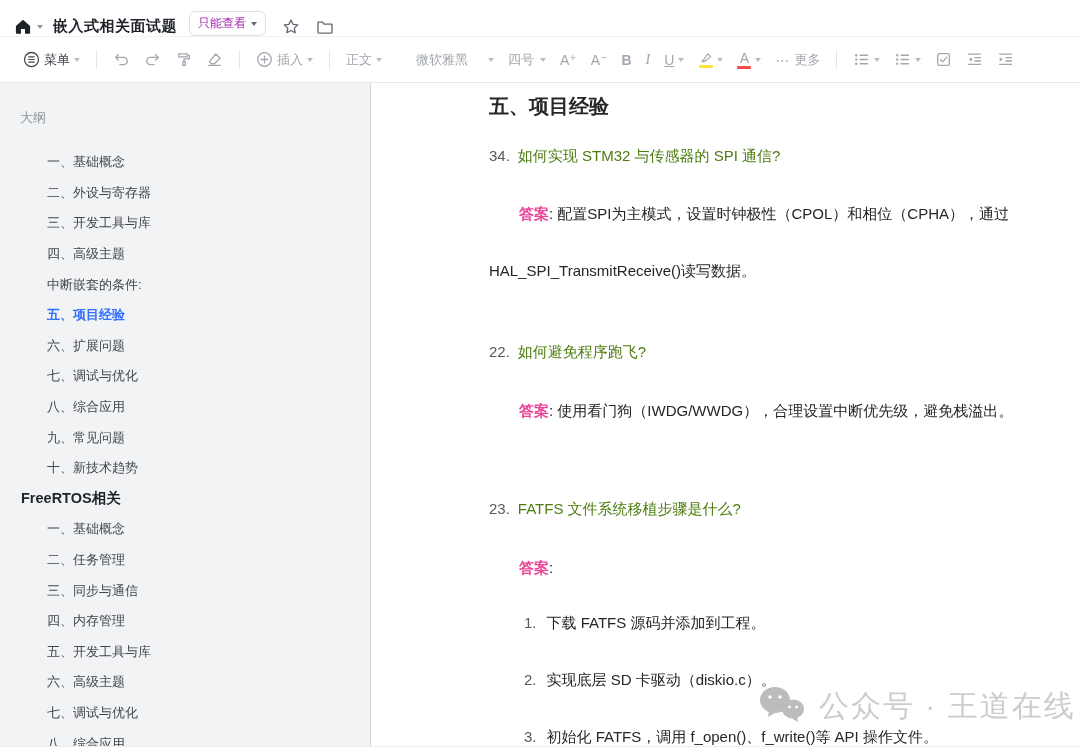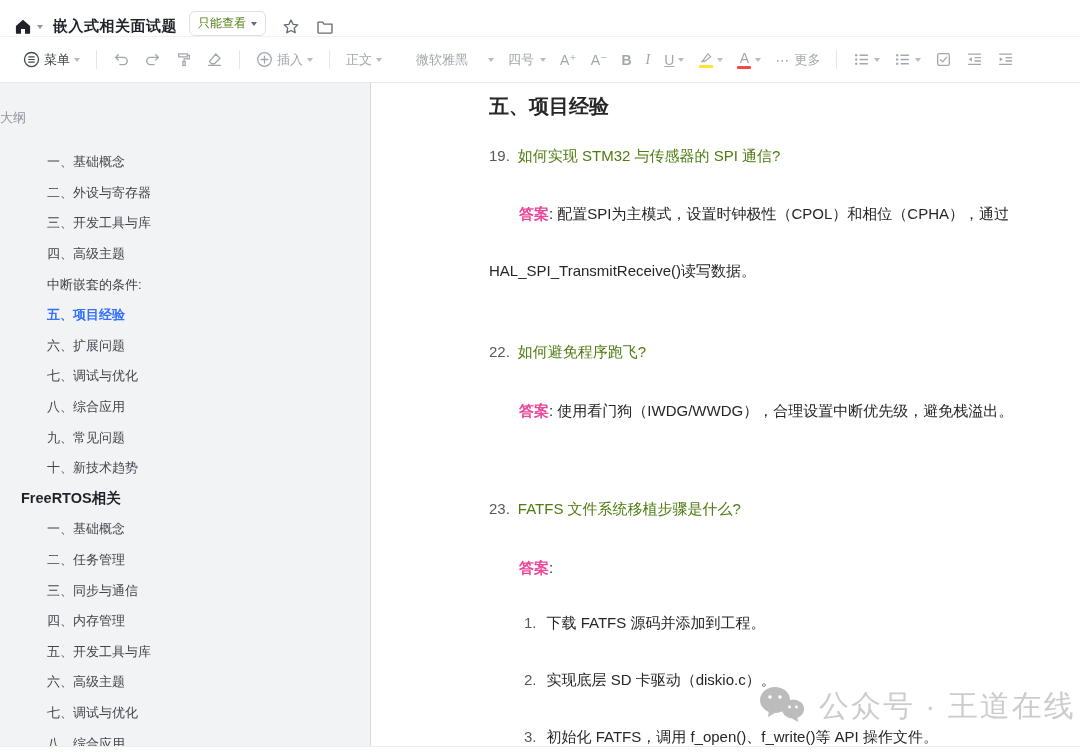--- a/index.html
+++ b/index.html
@@ -11,21 +11,21 @@
     color:#1f2329;
   }
   .app { height:747px; display:flex; flex-direction:column; border-bottom:1px solid #ededef; }
 
   
   .topbar { height:36px; flex:0 0 36px; display:flex; align-items:flex-end; padding:0 14px; }
   .home-wrap { display:flex; align-items:center; gap:5px; }
   .caret { width:0; height:0; border-left:4px solid transparent; border-right:4px solid transparent; border-top:4.5px solid #8f959e; }
   .caret.sm { border-left-width:3.5px; border-right-width:3.5px; border-top-width:4px; }
   .doc-title { font-size:15px; font-weight:bold; color:#1f2329; margin-left:10px; letter-spacing:.5px; }
-  .perm-badge { display:flex; align-items:center; gap:5px; margin-left:12px; padding:3px 8px; border:1px solid #dee0e3; border-radius:6px; font-size:12px; color:#4d7c0f; background:#fff; }
+  .perm-badge { display:flex; align-items:center; gap:5px; margin-left:12px; padding:3px 8px; border:1px solid #dee0e3; border-radius:6px; font-size:12px; color:#a21caf; background:#fff; }
   .perm-badge .caret { border-top-color:#646a73; }
   .top-icon { margin-left:16px; display:flex; align-items:center; }
 
   
   .toolbar { height:47px; flex:0 0 47px; display:flex; align-items:center; padding:0 16px; border-top:1px solid #f2f2f3; border-bottom:1px solid #e8e9eb; overflow:hidden; white-space:nowrap; }
   .tbtn { display:inline-flex; align-items:center; gap:4px; padding:0 7px; font-size:13px; color:#a2a6ad; cursor:default; flex:0 0 auto; }
   .tbtn .caret { border-top-color:#b9bcc2; }
   .tbtn.dark { color:#41464d; }
   .tdiv { flex:0 0 1px; width:1px; height:19px; background:#e5e6e8; margin:0 9px; }
   .tletter { font-size:14px; color:#a2a6ad; }
@@ -36,21 +36,21 @@
   .colorbtn { display:inline-flex; flex-direction:column; align-items:center; line-height:1; gap:1px; }
   .colorbtn .bar { width:14px; height:3px; border-radius:1px; }
   .more-dots { letter-spacing:1px; font-size:14px; }
   svg.ticon { display:block; }
 
   
   .main { flex:1 1 auto; display:flex; min-height:0; }
 
   
   .sidebar { flex:0 0 371px; width:371px; background:#f2f3f5; border-right:1px solid #d5d7da; padding-top:26px; overflow:hidden; }
-  .outline-title { font-size:13px; color:#8f959e; }
+  .outline-title { font-size:13px; color:#8f959e; padding-left:20px; }
   .outline-list { margin-top:20px; }
   .o-item { height:30.6px; display:flex; align-items:center; padding-left:47px; font-size:13px; color:#41464d; cursor:pointer; }
   .o-item.section { padding-left:21px; font-size:14.5px; font-weight:bold; color:#1f2329; }
   .o-item.active { color:#3370ff; font-weight:bold; }
 
   
   .doc { flex:1 1 auto; background:#fff; position:relative; padding:0 10px 0 118px; overflow:hidden; }
   .doc-heading { font-size:20px; font-weight:bold; color:#262626; margin:8px 0 0; line-height:30px; }
   .q-line { display:flex; gap:8px; font-size:15px; line-height:26px; }
   .q-num { color:#595959; }
@@ -276,21 +276,21 @@
           <div class="o-item item">八、综合应用</div>
         </div>
 
     </div>
 
     <div class="doc">
 
       <h1 class="doc-heading">五、项目经验</h1>
 
       <div class="q-line m-q21">
-        <span class="q-num">19.</span>
+        <span class="q-num">34.</span>
         <span class="q-text">如何实现 STM32 与传感器的 SPI 通信?</span>
       </div>
       <p class="answer"><b>答案</b><span>: 配置SPI为主模式，设置时钟极性（CPOL）和相位（CPHA），通过 HAL_SPI_TransmitReceive()读写数据。</span></p>
 
       <div class="q-line m-q22">
         <span class="q-num">22.</span>
         <span class="q-text">如何避免程序跑飞?</span>
       </div>
       <p class="answer m-a22"><b>答案</b><span>: 使用看门狗（IWDG/WWDG），合理设置中断优先级，避免栈溢出。</span></p>
 

